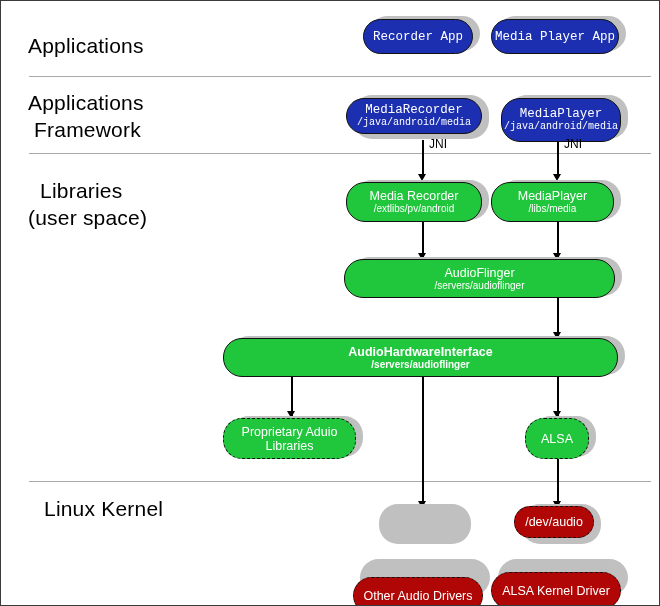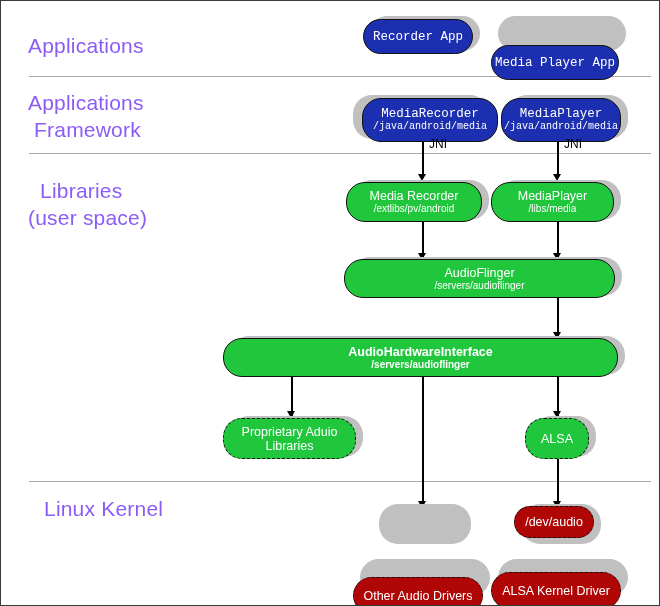--- a/index.html
+++ b/index.html
@@ -17,21 +17,21 @@
   
   .divider{
     position:absolute;
     left:28px;width:622px;height:1px;
     background:#a9a9a9;
   }
 
   
   .layer-label{
     position:absolute;
-    color:#8b5cf6;
+    color:#000000;
     font-size:21px;
     line-height:27px;
     letter-spacing:.2px;
     white-space:pre;
   }
 
   
   .node{
     position:absolute;
     box-sizing:border-box;
@@ -132,26 +132,26 @@
 
   <div class="edge-label" style="left:428px;top:136px;">JNI</div>
   <div class="edge-label" style="left:563px;top:136px;">JNI</div>
 
   <div class="shadow" style="left:369px;top:15px;width:110px;height:35px;"></div>
   <div class="node blue" style="left:362px;top:18px;width:110px;height:35px;">
     <span class="t1">Recorder App</span>
   </div>
 
   <div class="shadow" style="left:497px;top:15px;width:128px;height:35px;"></div>
-  <div class="node blue" style="left:490px;top:18px;width:128px;height:35px;margin-top:26px;">
+  <div class="node blue" style="left:490px;top:18px;width:128px;height:35px;">
     <span class="t1">Media Player App</span>
   </div>
 
   <div class="shadow" style="left:352px;top:94px;width:136px;height:44px;"></div>
-  <div class="node blue" style="left:361px;top:97px;width:136px;height:44px;">
+  <div class="node blue" style="left:345px;top:97px;width:136px;height:36px;">
     <span class="t1">MediaRecorder</span>
     <span class="t2">/java/android/media</span>
   </div>
 
   <div class="shadow" style="left:507px;top:94px;width:120px;height:44px;"></div>
   <div class="node blue" style="left:500px;top:97px;width:120px;height:44px;">
     <span class="t1">MediaPlayer</span>
     <span class="t2">/java/android/media</span>
   </div>
 

